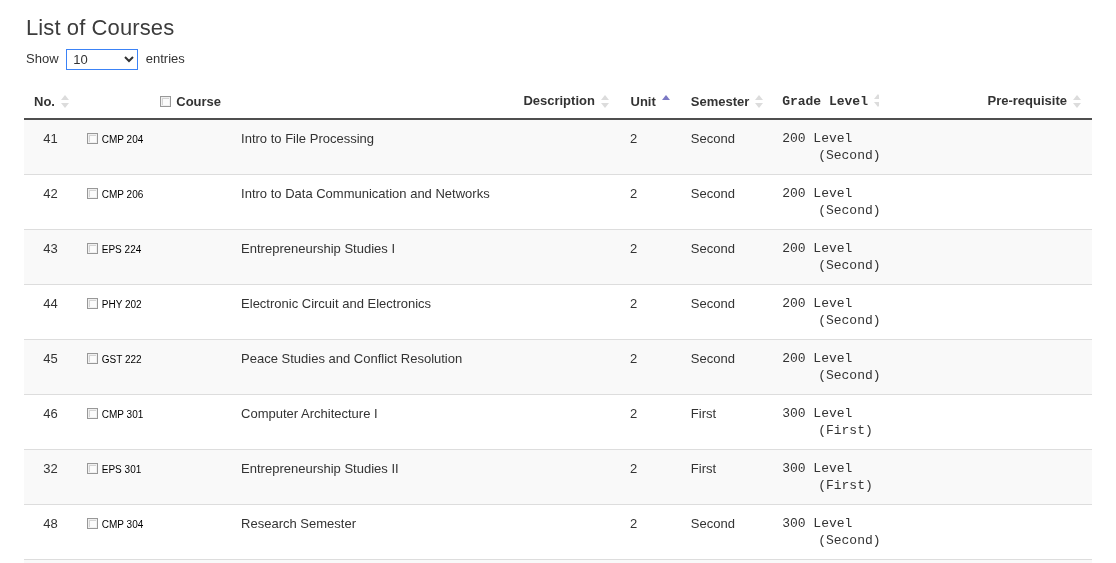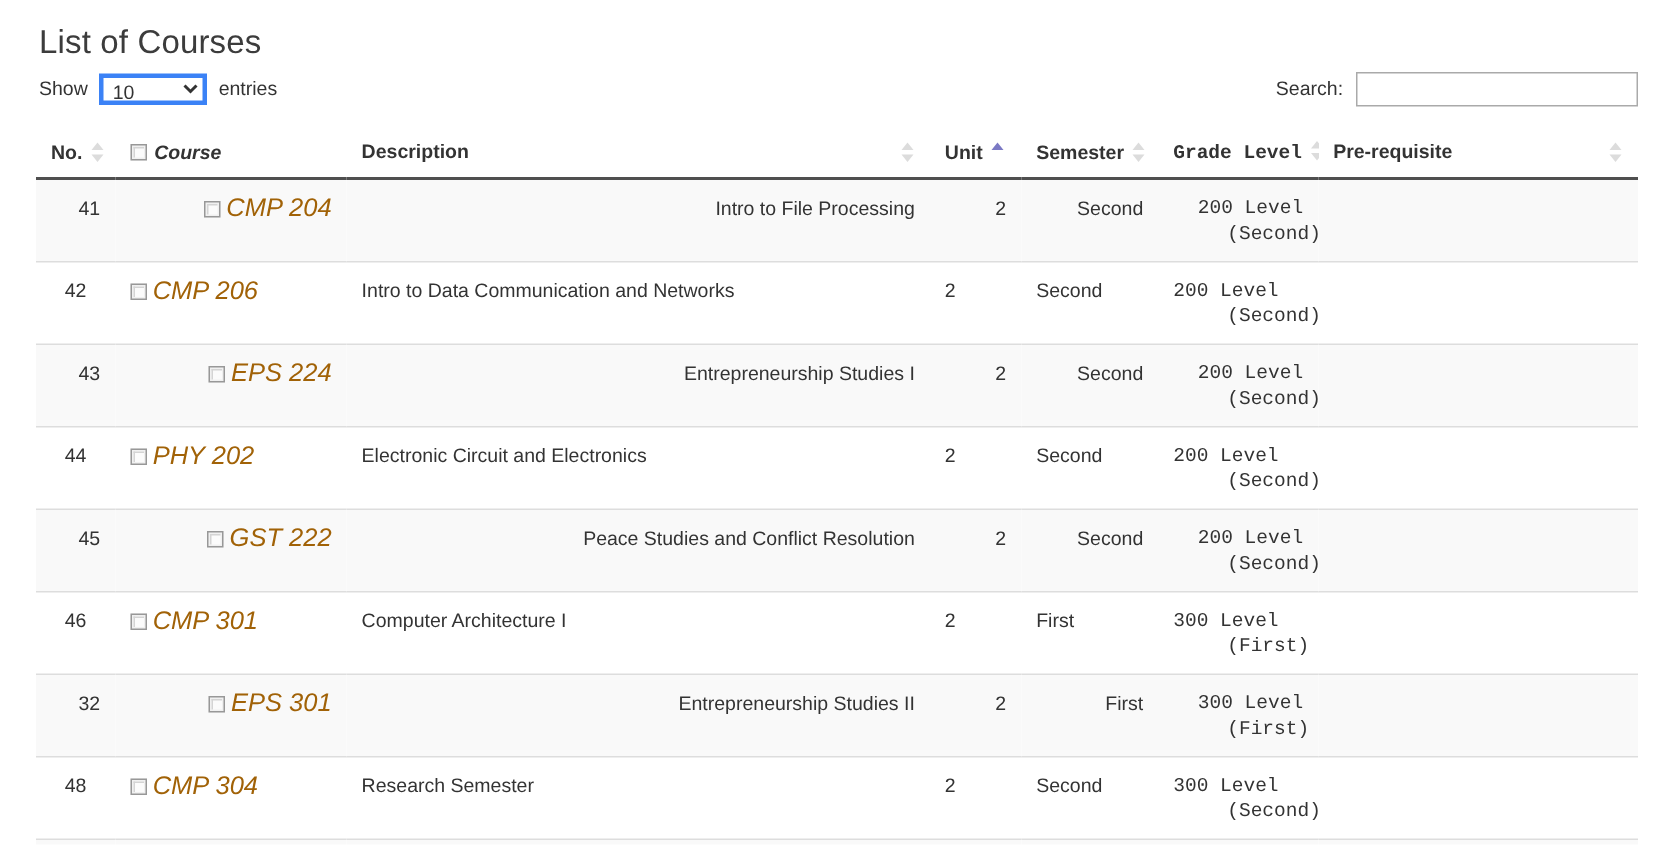--- a/index.html
+++ b/index.html
@@ -45,21 +45,21 @@
     padding-left: 2px;
   }
   .length-control select {
     font-family: "Liberation Sans", sans-serif;
     font-size: 13px;
     color: #333;
     height: 21px;
     width: 72px;
     margin: 0 4px;
     padding: 1px 2px;
-    border: 3px solid #3b82f6;
+    border: 1px solid #3b82f6;
     border-radius: 0;
     background: #ffffff;
     vertical-align: middle;
   }
   .filter-control {
     float: right;
     font-size: 13px;
     color: #333;
     line-height: 22px;
   }
@@ -80,49 +80,48 @@
   table.courses {
     width: 100%;
     border-collapse: collapse;
     table-layout: fixed;
     clear: both;
   }
   table.courses thead th {
     font-size: 13px;
     font-weight: bold;
     color: #333333;
-    text-align: left;
+    text-align: right;
     padding: 8px 10px 9px 10px;
     border-bottom: 2px solid #4f4f4f;
     background: #ffffff;
     vertical-align: middle;
     position: relative;
     white-space: nowrap;
     cursor: pointer;
   }
   table.courses tbody td {
     font-size: 13px;
     color: #333333;
     padding: 10px 10px;
     border-top: 1px solid #dddddd;
     vertical-align: top;
     line-height: 17px;
   }
   table.courses tbody tr.odd td {
     background: #f9f9f9;
-    text-align: right;
   }
   table.courses tbody tr.even td {
     background: #ffffff;
   }
   table.courses tbody tr:last-child td {
     border-bottom: 1px solid #dddddd;
   }
   .col-no      { width: 52px; }
-  .col-course  { width: 152px; font-style: italic; }
+  .col-course  { width: 152px; }
   .col-desc    { width: 383px; }
   .col-unit    { width: 60px; }
   .col-sem     { width: 90px; }
   .col-grade   { width: 105px; font-family: Liberation Mono, monospace; }
   .col-prereq  { width: 210px; }
 
   th.col-no    { padding-left: 16px; }
   td.col-no    { padding-left: 16px; text-align: center; }
   td.col-unit  { padding-left: 10px; }
   th.col-unit  { padding-left: 6px; }
@@ -182,44 +181,40 @@
     right: 1px;
     bottom: 1px;
     background: #fbfbfb;
     border-top: 1px solid #d4d4d4;
     border-left: 1px solid #d4d4d4;
   }
   th .cbox {
     margin-right: 5px;
   }
   a.course-link {
-    color: #a16207;
+    color: #000000;
     text-decoration: none;
-    font-size: 17px;
+    font-size: 10px;
     cursor: pointer;
   }
   .grade-main { display: block; }
   .grade-sub  { display: block; margin-left: 36px; }
 </style>
 </head>
 <body>
 
 <div class="page">
 
   <h1 class="page-title">List of Courses</h1>
 
   <div class="table-controls">
     <div class="length-control">
       <span>Show</span>
       <select id="page-length-select"><option value="10">10</option><option value="25">25</option><option value="50">50</option><option value="100">100</option></select>
       <span>entries</span>
-    </div>
-    <div class="filter-control">
-      <label>Search:</label>
-      <input type="text" id="search-input" placeholder="" style="">
     </div>
   </div>
 
   <table class="courses">
     <colgroup>
       <col class="col-no">
         <col class="col-course">
         <col class="col-desc">
       <col class="col-unit">
         <col class="col-sem">

